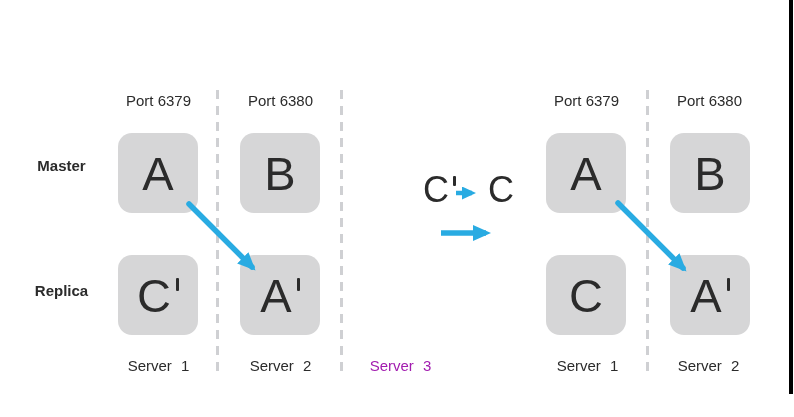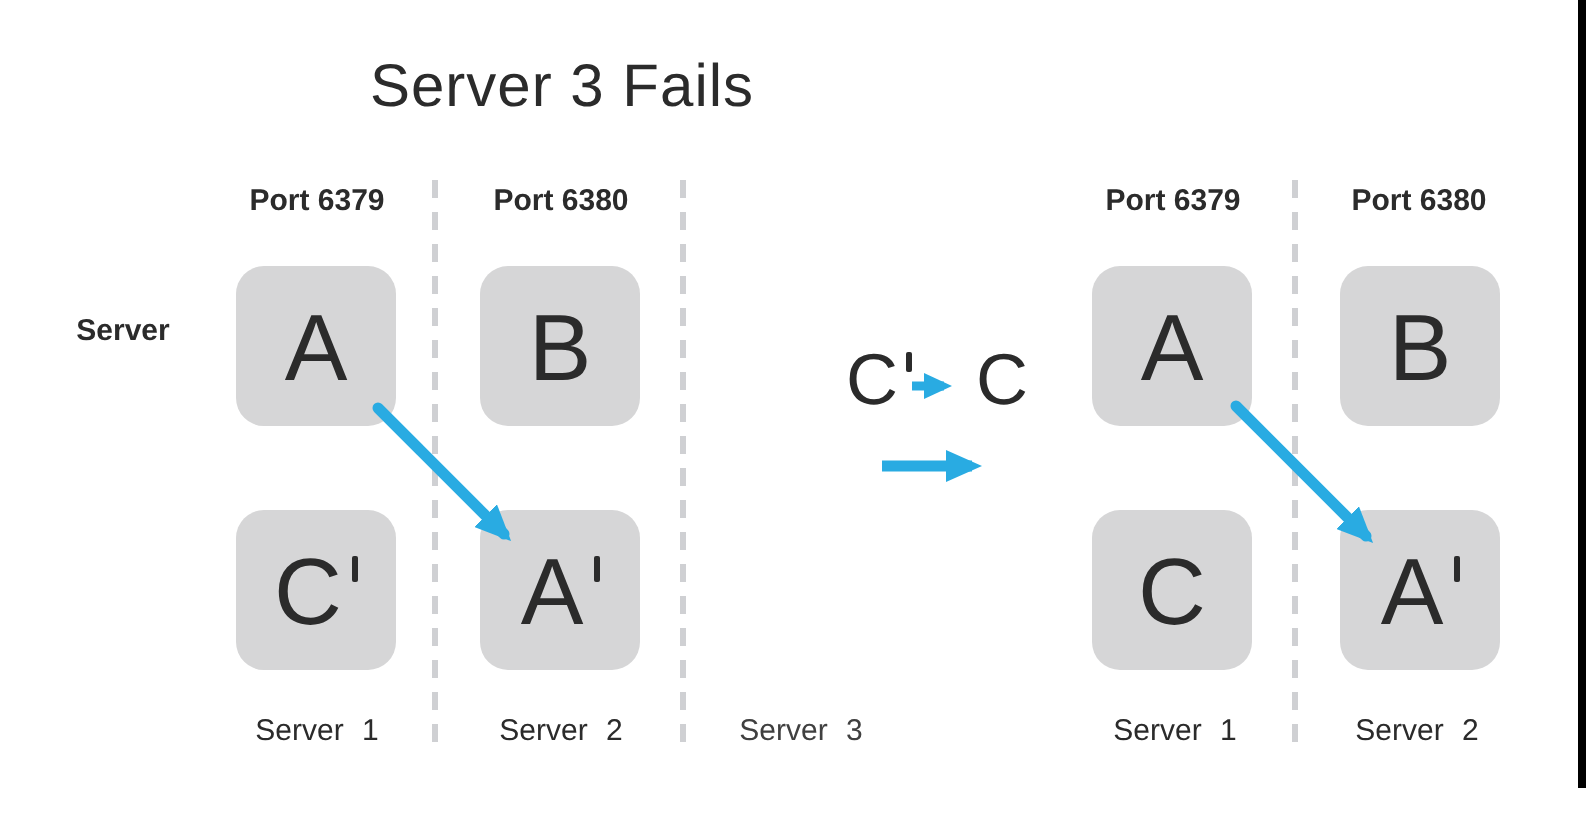--- a/index.html
+++ b/index.html
@@ -10,31 +10,31 @@
   .title{
     position:absolute;left:131px;top:27px;width:300px;text-align:center;
     font-size:30px;font-weight:400;color:#2b2b2b;letter-spacing:0.5px;
   }
   .vdash{
     position:absolute;top:90px;height:284px;width:3px;
     background:repeating-linear-gradient(to bottom,#cfd0d3 0 9px,transparent 9px 16px);
   }
   .plabel{
     position:absolute;top:92px;width:101px;text-align:center;
-    font-size:15px;font-weight:700;color:#2b2b2b;
+    font-size:15px;font-weight:400;color:#2b2b2b;
   }
   .rlabel{
     position:absolute;left:11px;width:101px;text-align:center;
     font-size:15px;font-weight:700;color:#2b2b2b;
   }
   .slabel{
     position:absolute;top:357px;width:101px;text-align:center;
     font-size:15px;font-weight:400;color:#2b2b2b;word-spacing:5px;
   }
-  .slabel.muted{color:#404040;}
+  .slabel.muted{color:#a21caf;}
   .box{
     position:absolute;width:80px;height:80px;border-radius:14px;background:#d6d6d7;
     display:flex;align-items:center;justify-content:center;
   }
   .letter{
     position:relative;display:inline-block;font-size:47px;line-height:1;
     font-weight:400;color:#2b2b2b;
   }
   .box.has-prime .letter{margin-left:-8px;}
   .prime{
@@ -45,32 +45,32 @@
   .trans-letter{font-size:36px;}
   .trans-letter .prime{width:3px;height:10px;top:4px;left:calc(100% + 4px);}
   .overlay{position:absolute;left:0;top:0;pointer-events:none;}
   .edge{position:absolute;left:789px;top:0;width:4px;height:394px;background:#000000;}
 </style>
 </head>
 <body>
 
 <div class="canvas">
 
-  <div class="title">Server 3 Fails</div>
 
   <div class="vdash" style="left:216px"></div>
   <div class="vdash" style="left:340px"></div>
   <div class="vdash" style="left:646px"></div>
 
   <div class="plabel" style="left:108px">Port 6379</div>
   <div class="plabel" style="left:230px">Port 6380</div>
   <div class="plabel" style="left:536px">Port 6379</div>
   <div class="plabel" style="left:659px">Port 6380</div>
 
-  <div class="rlabel" style="top:157px">Server</div>
+  <div class="rlabel" style="top:157px">Master</div>
+  <div class="rlabel" style="top:282px">Replica</div>
 
   <div class="box" style="left:118px;top:133px">
     <span class="letter"><span>A</span></span>
   </div>
   <div class="box" style="left:240px;top:133px">
     <span class="letter"><span>B</span></span>
   </div>
   <div class="box has-prime" style="left:118px;top:255px">
     <span class="letter"><span>C</span><span class="prime"></span></span>
   </div>

